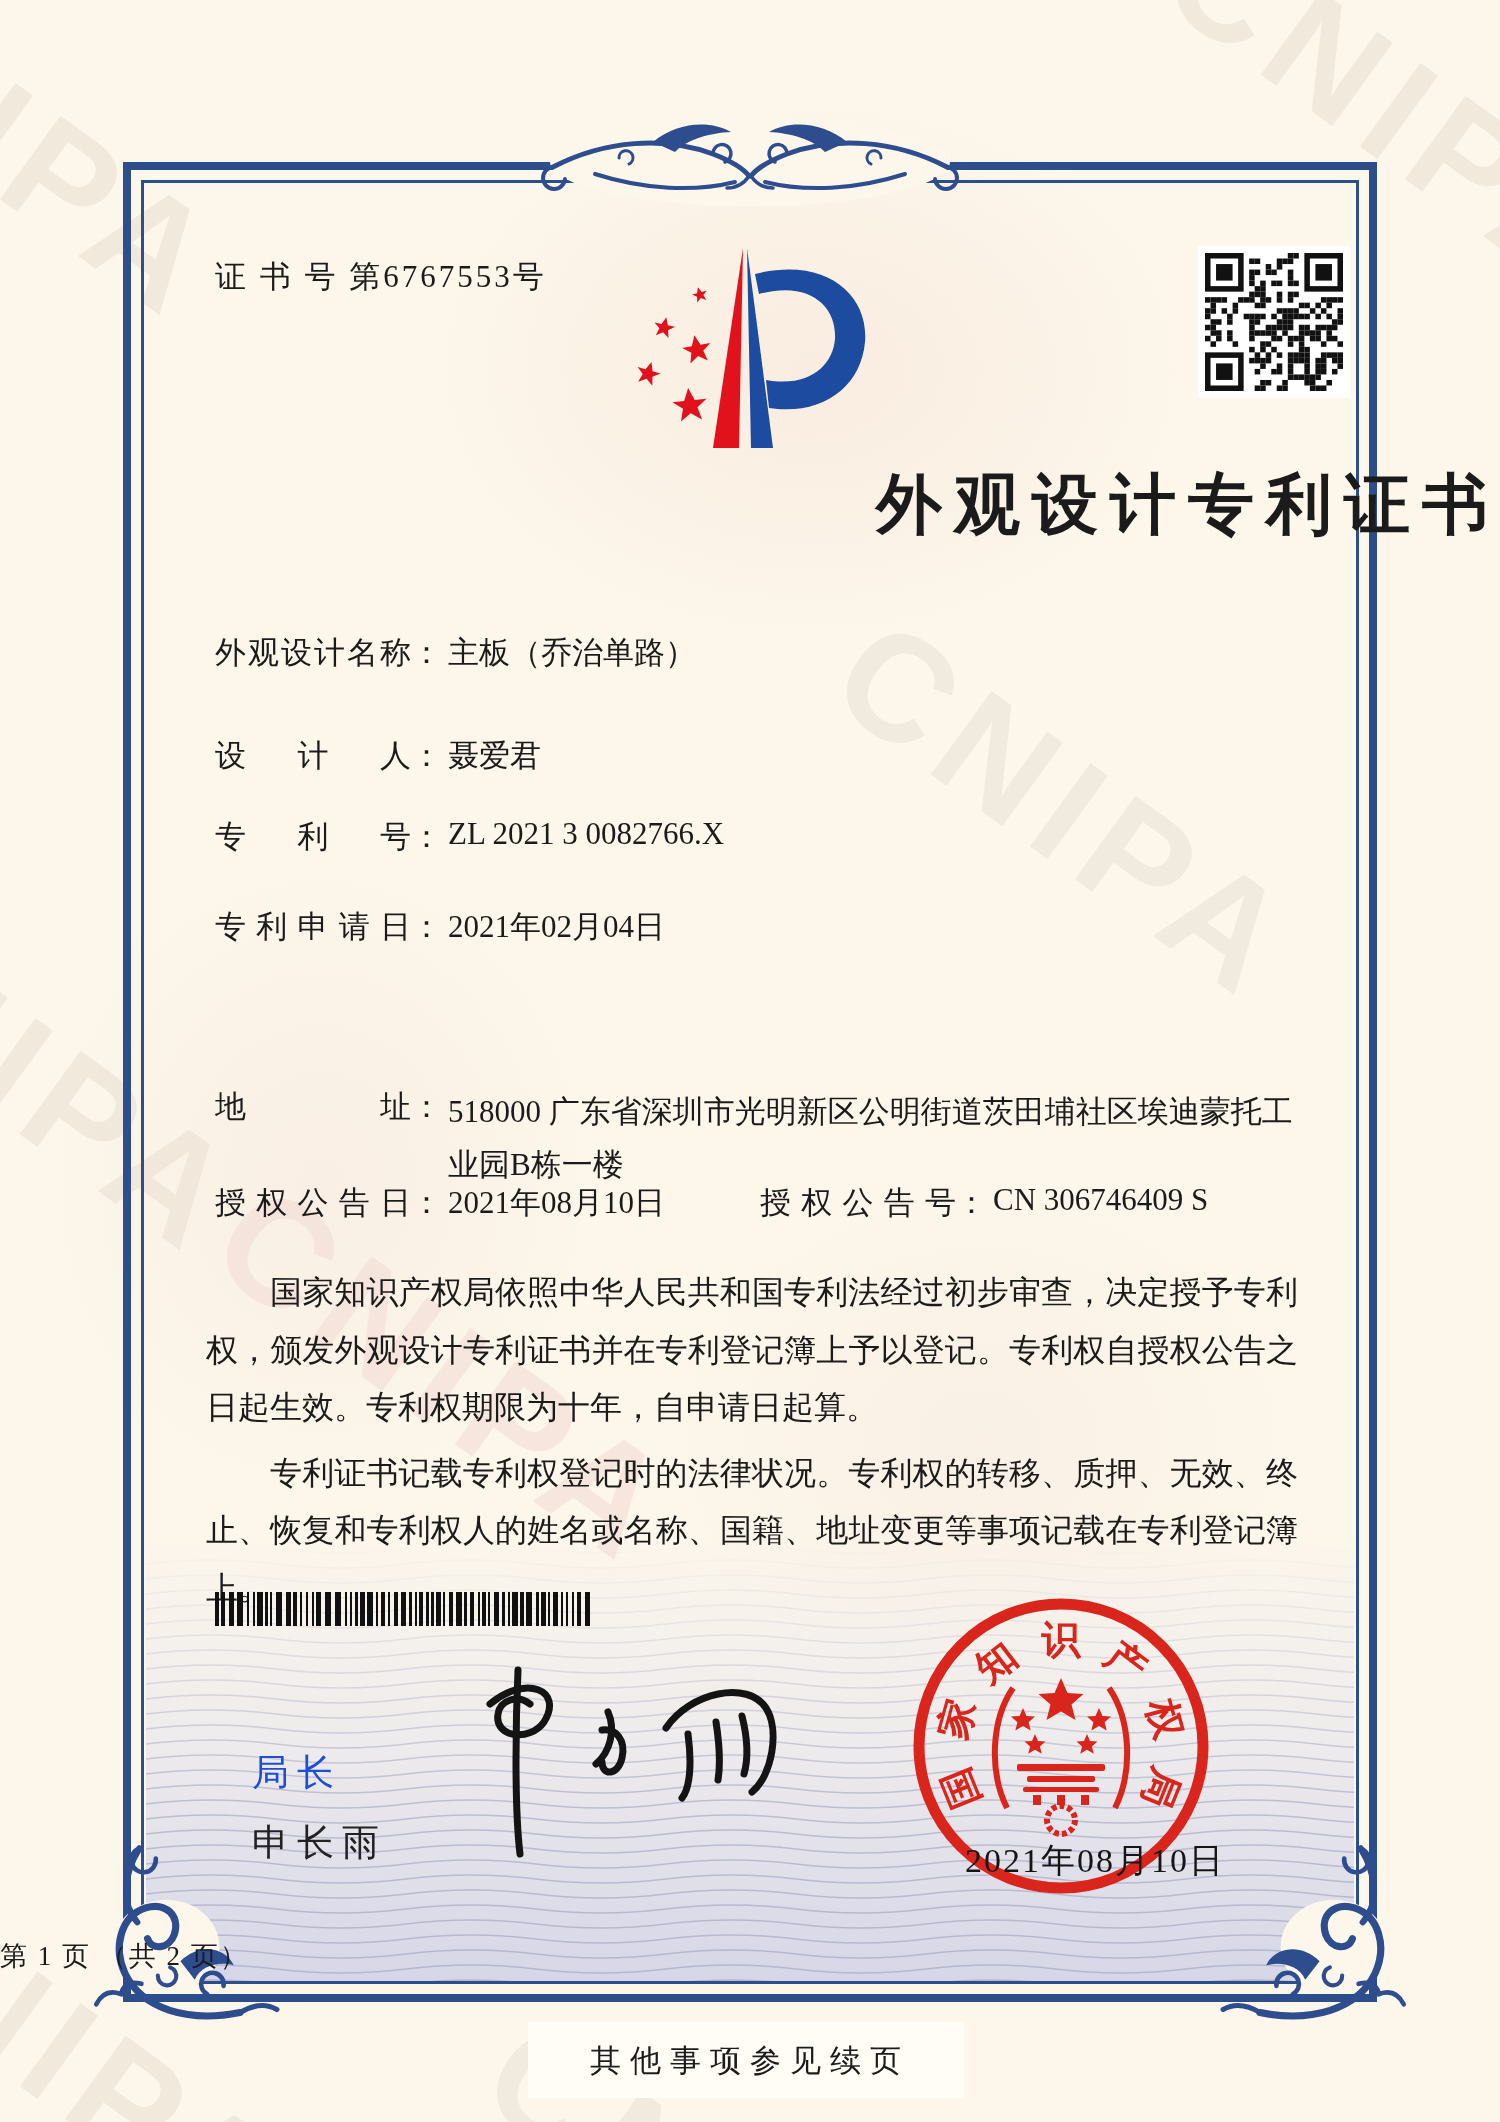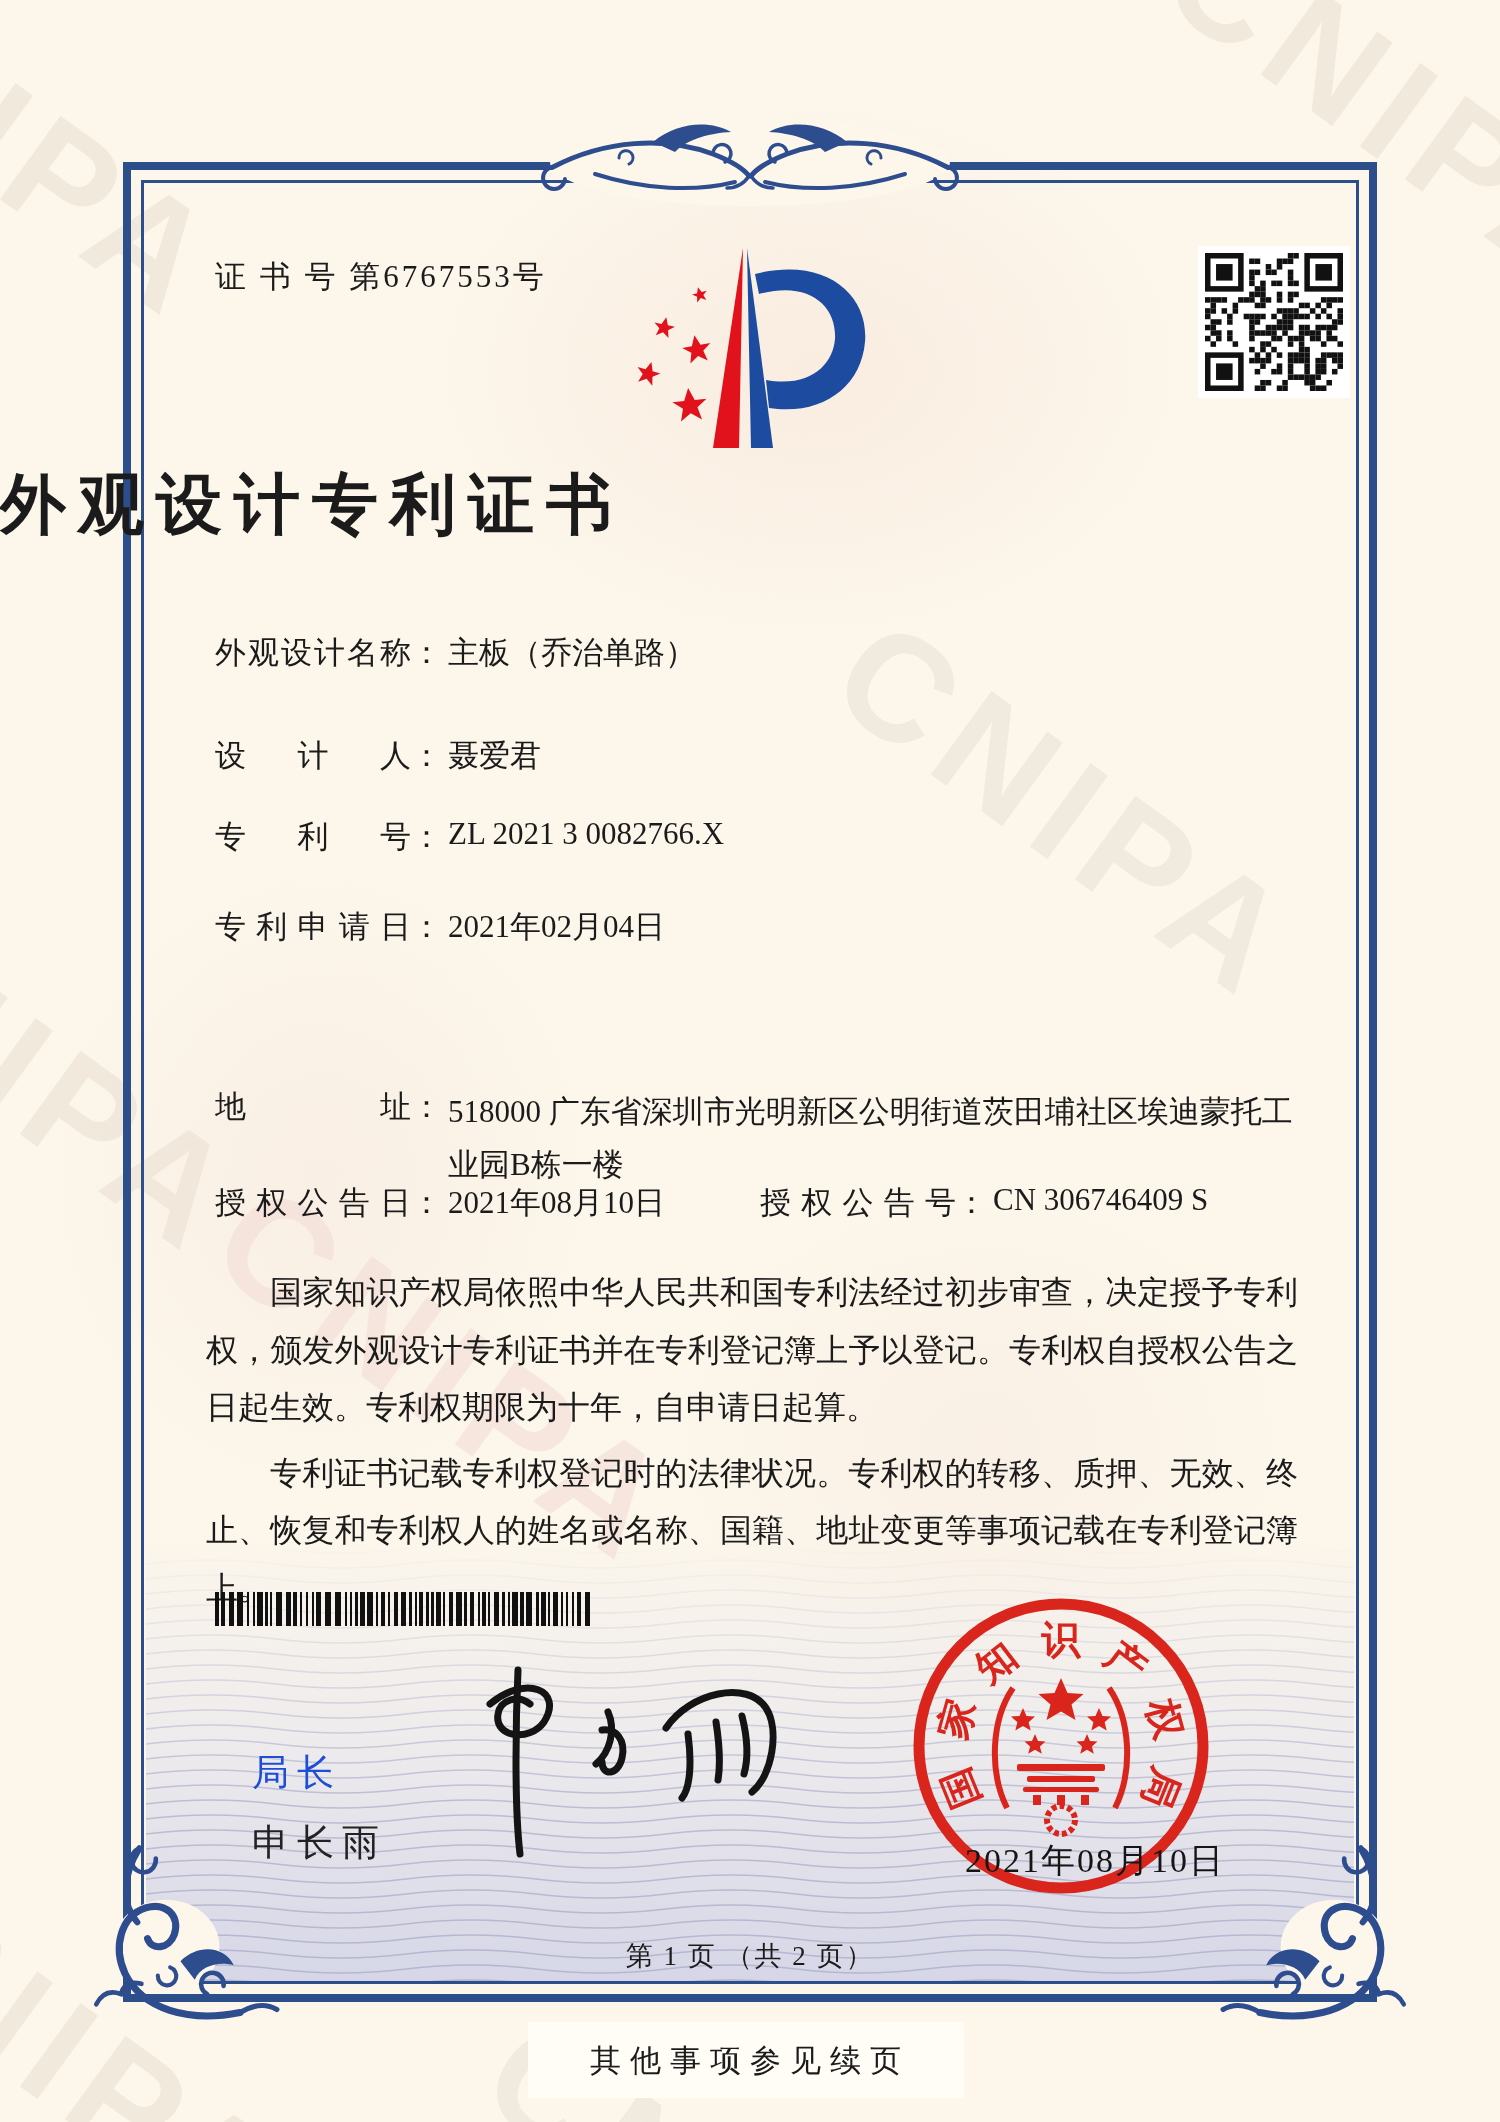--- a/index.html
+++ b/index.html
@@ -28,21 +28,21 @@
   
   .waves{position:absolute;left:146px;top:1540px;width:1208px;height:444px;
          background:linear-gradient(180deg,rgba(233,233,243,0) 0%,rgba(224,225,238,.5) 45%,rgba(211,212,231,.95) 100%);}
   .waves svg{position:absolute;left:0;top:0;width:100%;height:100%;
          -webkit-mask-image:linear-gradient(180deg,transparent 0,rgba(0,0,0,.25) 20%,rgba(0,0,0,.85) 60%,#000 100%);
          mask-image:linear-gradient(180deg,transparent 0,rgba(0,0,0,.25) 20%,rgba(0,0,0,.85) 60%,#000 100%);}
 
   .cert-no{position:absolute;left:215px;top:256px;font-size:31px;letter-spacing:3px;}
   .logo{position:absolute;left:615px;top:240px;width:280px;height:215px;}
   .qr{position:absolute;left:1198px;top:246px;width:152px;height:152px;background:#fff;padding:7px;box-sizing:border-box;}
-  .title{position:absolute;left:0;top:460px;width:100%;text-align:left;
+  .title{position:absolute;left:0;top:460px;width:100%;text-align:right;
          font-size:66px;font-weight:bold;letter-spacing:12px;}
 
   .field{position:absolute;left:215px;font-size:31px;white-space:nowrap;}
   .flabel{display:inline-block;width:196px;text-align:justify;text-align-last:justify;vertical-align:top;}
   .fcolon{display:inline-block;vertical-align:top;}
   .fvalue{display:inline-block;vertical-align:top;margin-left:6px;}
   .fvalue.wrap{white-space:normal;width:862px;line-height:1.7;}
   .grant-no-group{position:absolute;left:545px;top:0;white-space:nowrap;}
 
   .paras{position:absolute;left:198px;top:1256px;width:1108px;font-size:32px;line-height:1.8;
@@ -56,21 +56,21 @@
   .sig-name{position:absolute;left:252px;top:1818px;font-size:37px;letter-spacing:8px;
             font-family:"Liberation Sans","DejaVu Sans",sans-serif;color:#222;}
   .sig-svg{position:absolute;left:430px;top:1662px;}
 
   .seal{position:absolute;left:911px;top:1596px;width:300px;height:300px;}
   .seal-arc span{position:absolute;width:42px;height:44px;font-size:39px;font-weight:bold;color:#d9251c;
                  text-align:center;line-height:44px;}
   .seal-date{position:absolute;left:915px;top:1838px;width:360px;text-align:center;
              font-size:34px;letter-spacing:2px;color:#151515;}
 
-  .page-info{position:absolute;left:0;top:1938px;width:100%;text-align:center;font-size:27px;letter-spacing:2px;}
+  .page-info{position:absolute;left:0;top:1938px;width:100%;text-align:left;font-size:27px;letter-spacing:2px;}
   .note-strip{position:absolute;left:528px;top:2022px;width:436px;height:76px;background:#fffdf6;}
   .note{position:absolute;left:0;top:2040px;width:100%;text-align:center;font-size:31px;letter-spacing:9px;}
 
   .ornament-top{position:absolute;left:535px;top:112px;width:430px;height:100px;}
   .flourish{position:absolute;width:195px;height:185px;}
   .flourish.left{left:86px;top:1840px;}
   .flourish.right{left:1219px;top:1840px;transform:scaleX(-1);}
 </style>
 </head>
 <body>

